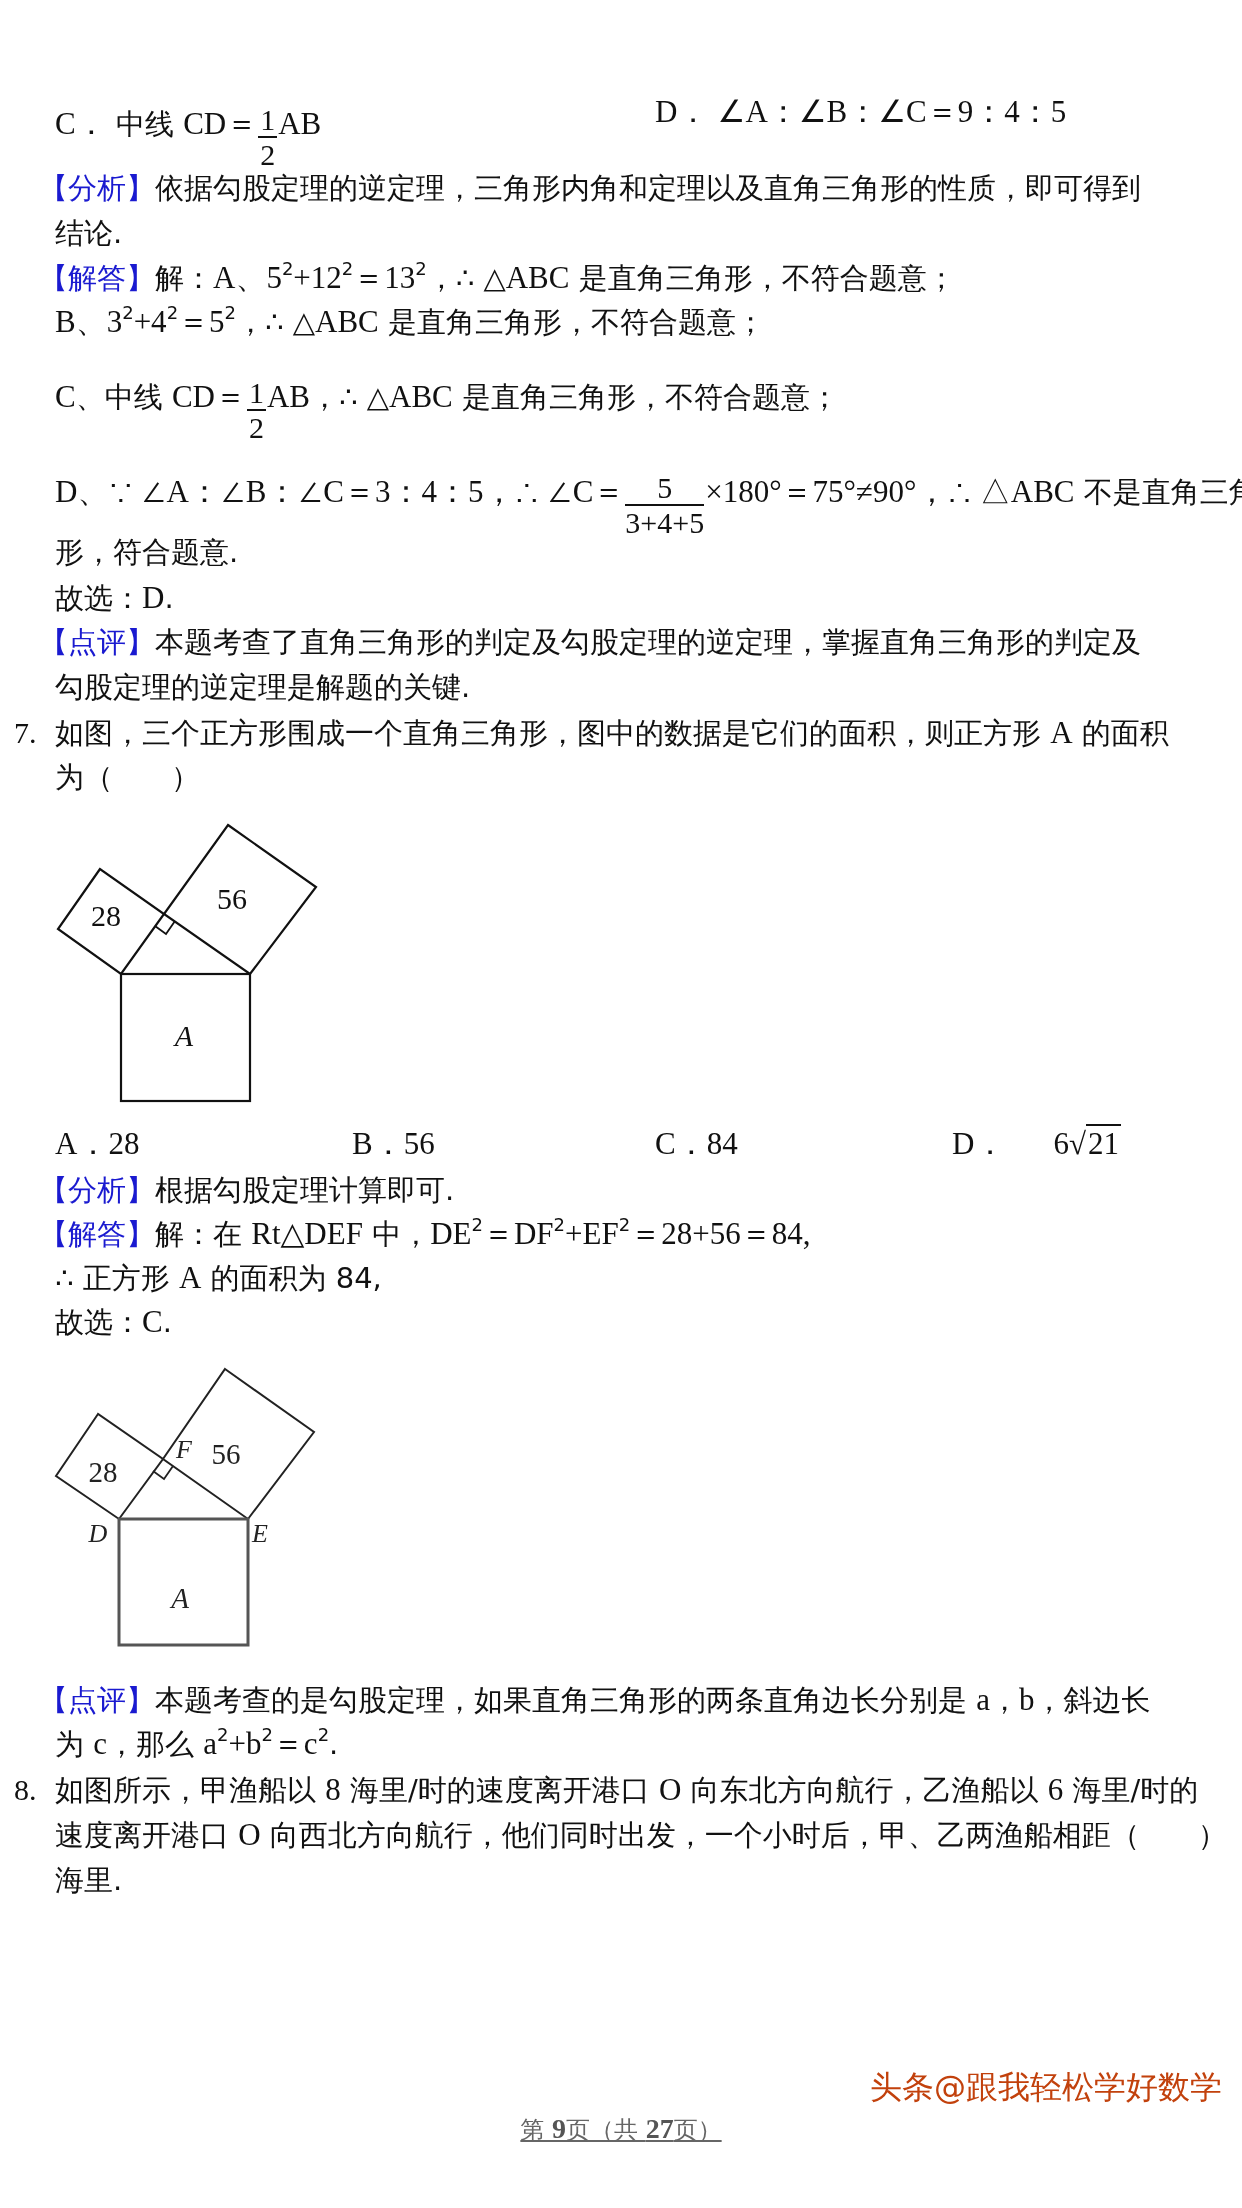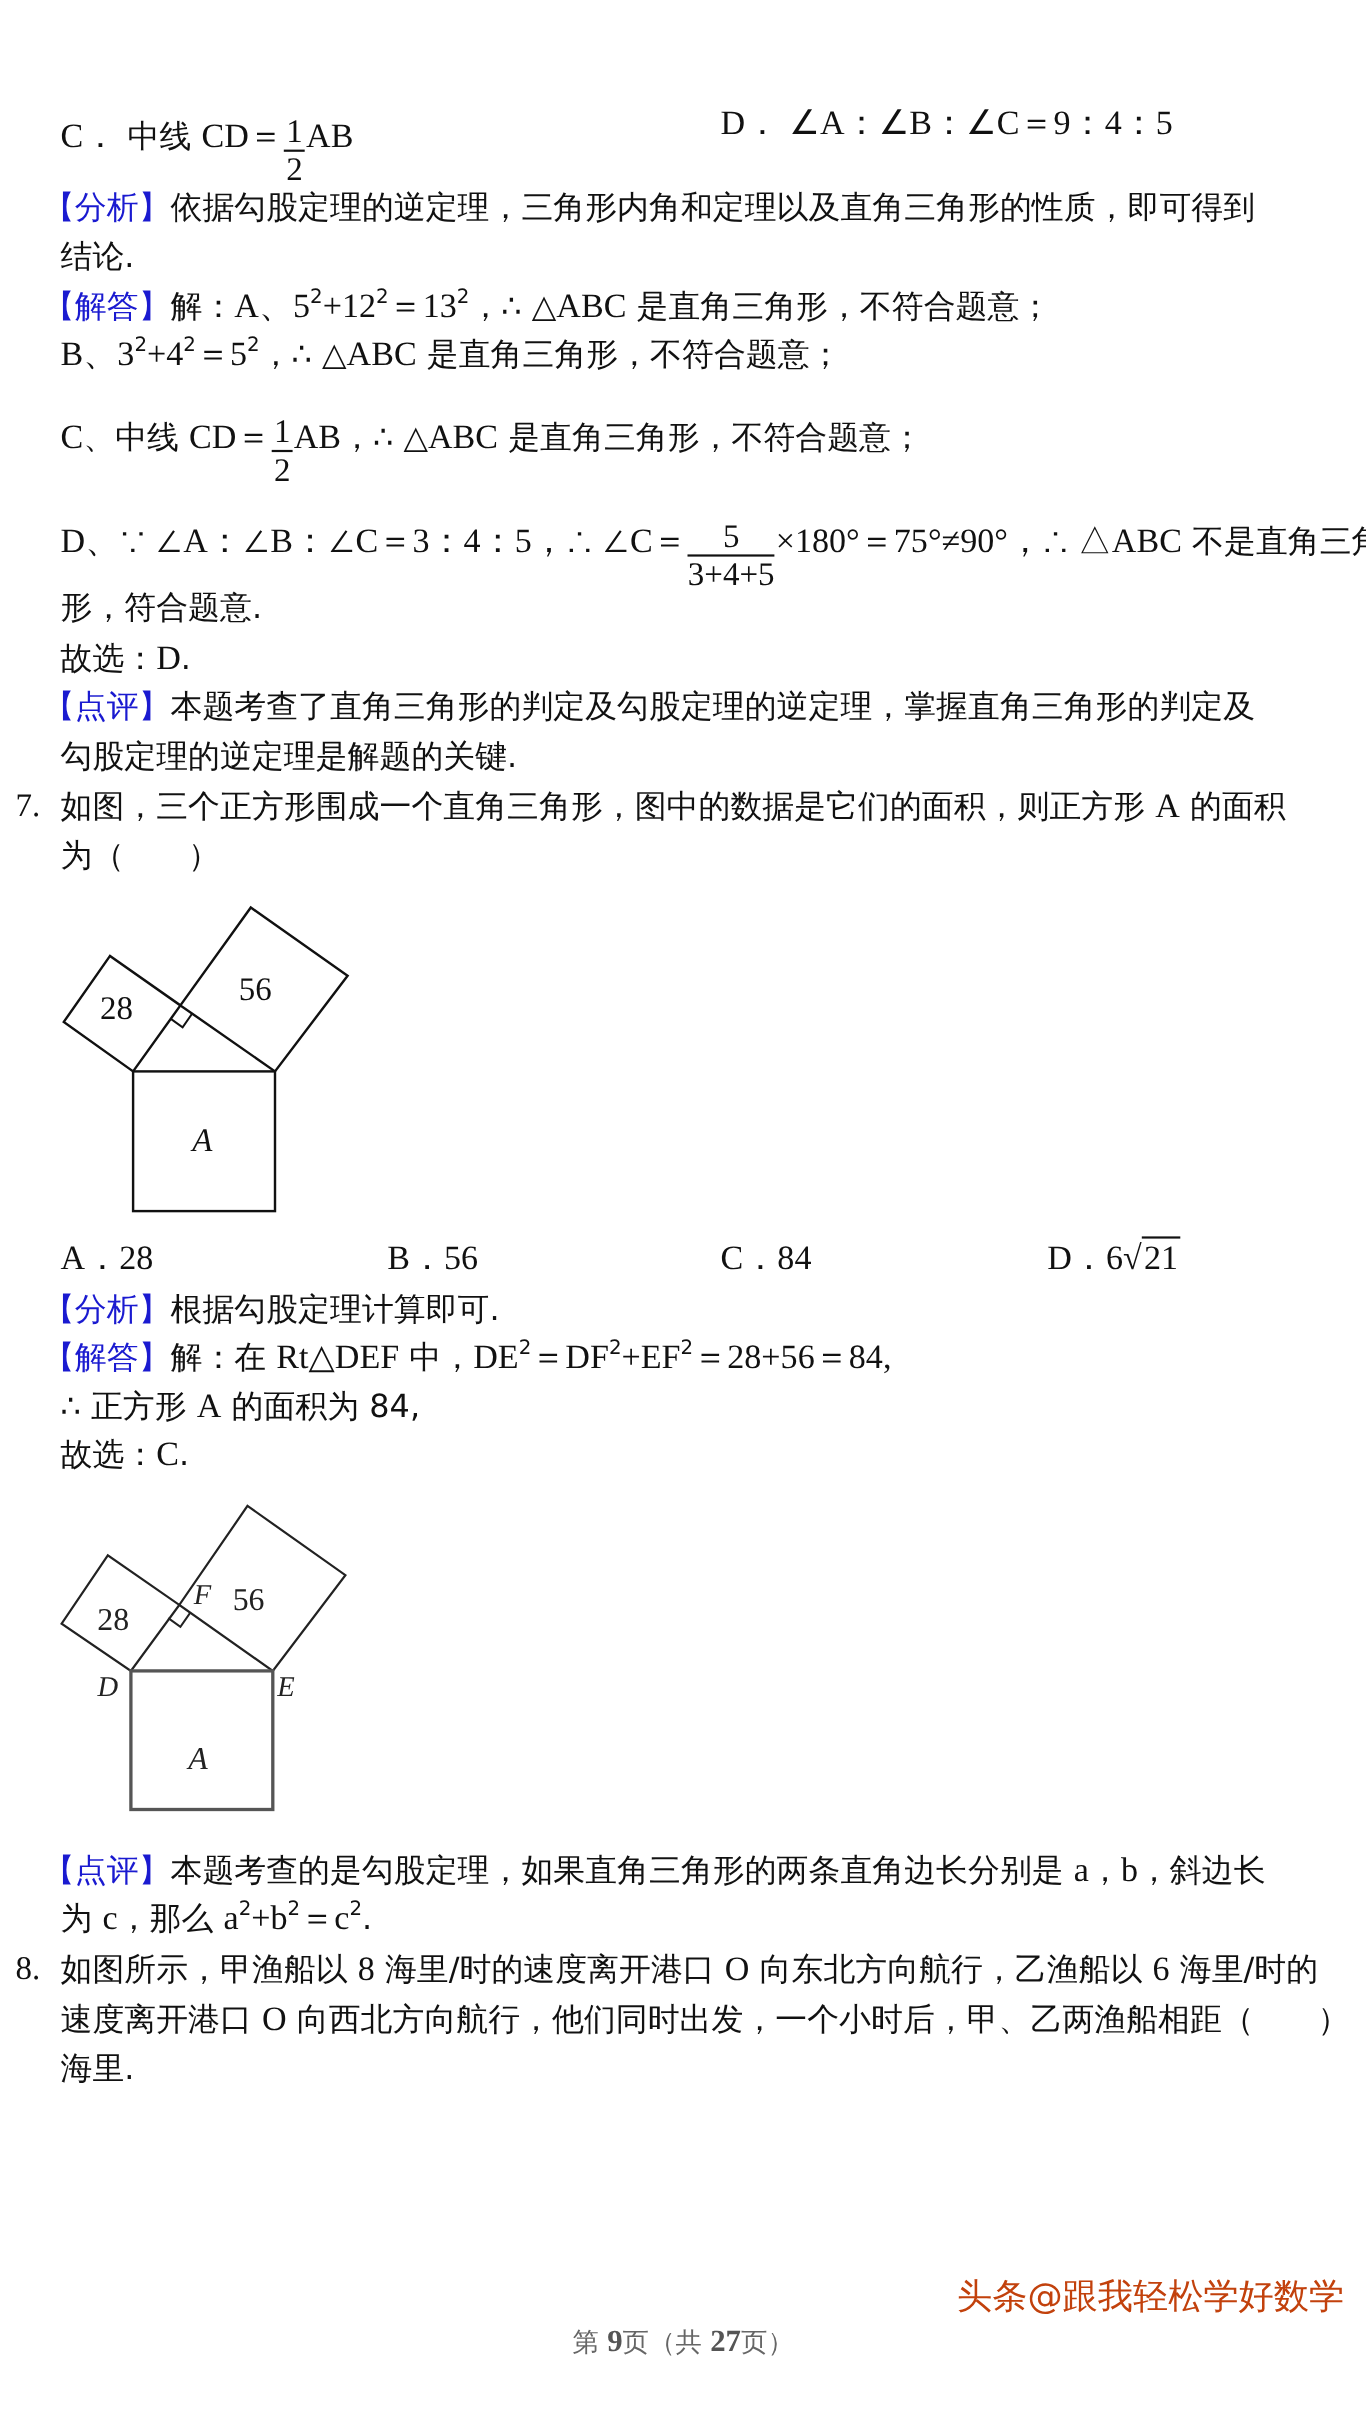--- a/index.html
+++ b/index.html
@@ -10,24 +10,24 @@
   .tag{color:#1a1ad0;margin-left:-16px;}
   .m{font-family:"Liberation Serif",serif;font-size:31px;}
   .r{font-family:"Liberation Serif",serif;font-size:31px;}
   sup{font-size:18px;vertical-align:13px;line-height:0;}
   .frac{display:inline-block;vertical-align:middle;text-align:center;font-family:"Liberation Serif",serif;font-size:30px;margin:0 1px;position:relative;top:12px;}
   .frac .n{display:block;line-height:32px;border-bottom:2px solid #111;padding:0 2px;}
   .frac .d{display:block;line-height:34px;}
   .frac.wide .n{padding:0 6px;}
   .opt{position:absolute;font-size:29px;line-height:40px;white-space:nowrap;}
   .opt .lbl{font-family:"Liberation Serif",serif;font-size:31px;}
-  .sqrt{font-family:"Liberation Serif",serif;font-size:31px;}
+  .sqrt{font-family:"Liberation Serif",serif;font-size:31px;margin-left:48px;}
   .sqrt .rad{border-top:2px solid #111;padding:0 2px;}
   svg.fig{position:absolute;}
-  .footer{position:absolute;top:2113px;left:0;width:1242px;text-align:center;font-size:24px;color:#666;}
+  .footer{position:absolute;top:2113px;left:0;width:1242px;text-align:center;font-size:24px;color:#666;text-decoration:underline;}
   .footer b{font-family:"Liberation Serif",serif;font-size:28px;color:#555;}
   .wm{position:absolute;top:2066px;left:870px;font-size:32px;color:#c2410c;white-space:nowrap;}
 </style>
 </head>
 <body>
 
 <div class="line" style="top:92px;">
   <span class="r">C．</span>
   <span>中线 </span><span class="m">CD</span><span class="r">＝</span><span class="frac"><span class="n">1</span><span class="d">2</span></span><span class="m">AB</span>
 </div>

